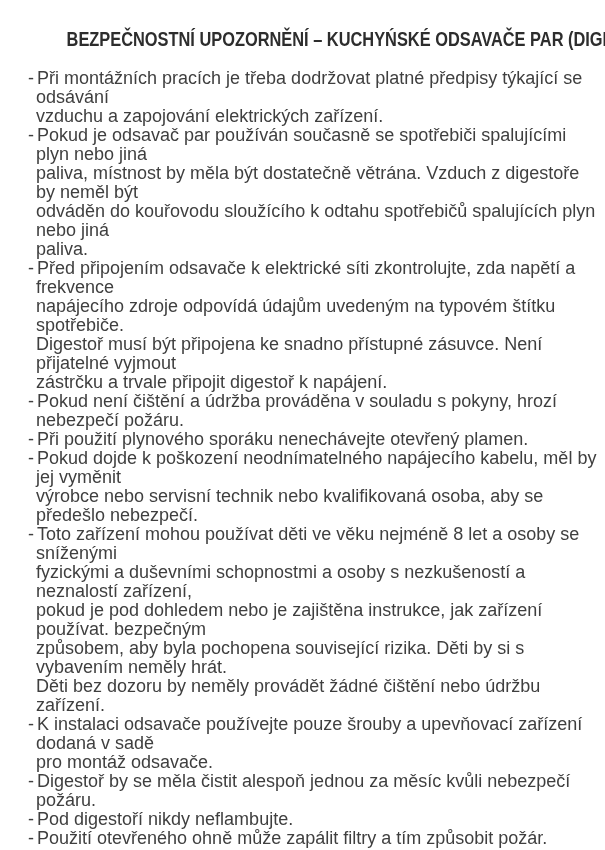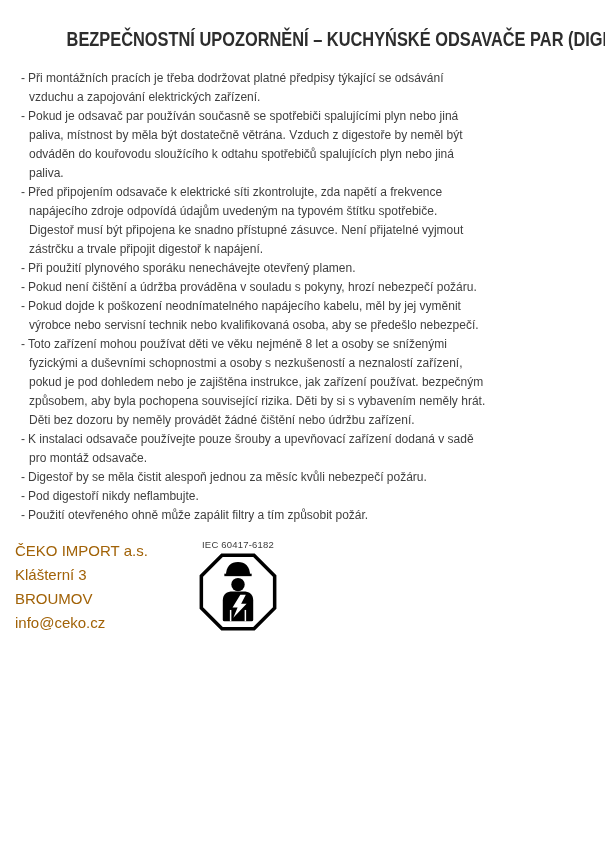--- a/index.html
+++ b/index.html
@@ -18,22 +18,22 @@
     text-align: center;
     font-size: 21px;
     font-weight: 700;
     color: #2d2d2d;
     white-space: nowrap;
     letter-spacing: 0px;
     transform: scaleX(0.78);
     transform-origin: 50% 0;
   }
   .warnings {
-    margin: 18px 8px 0 21px;
-    font-size: 12px;
+    margin: 18px 8px 0 28px;
+    font-size: 18px;
     line-height: 19px;
     color: #3f3f3f;
   }
   .w-item {
     padding-left: 8px;
     text-indent: -8px;
   }
   .w-marker { margin-right: 3px; }
   .w-text { white-space: pre-line; }
   .footer {
@@ -77,22 +77,22 @@
       <div class="w-item"><span class="w-marker">-</span><span class="w-text">Při montážních pracích je třeba dodržovat platné předpisy týkající se odsávání
 vzduchu a zapojování elektrických zařízení.</span></div>
       <div class="w-item"><span class="w-marker">-</span><span class="w-text">Pokud je odsavač par používán současně se spotřebiči spalujícími plyn nebo jiná
 paliva, místnost by měla být dostatečně větrána. Vzduch z digestoře by neměl být
 odváděn do kouřovodu sloužícího k odtahu spotřebičů spalujících plyn nebo jiná
 paliva.</span></div>
       <div class="w-item"><span class="w-marker">-</span><span class="w-text">Před připojením odsavače k elektrické síti zkontrolujte, zda napětí a frekvence
 napájecího zdroje odpovídá údajům uvedeným na typovém štítku spotřebiče.
 Digestoř musí být připojena ke snadno přístupné zásuvce. Není přijatelné vyjmout
 zástrčku a trvale připojit digestoř k napájení.</span></div>
+      <div class="w-item"><span class="w-marker">-</span><span class="w-text">Pokud není čištění a údržba prováděna v souladu s pokyny, hrozí nebezpečí požáru.</span></div>
       <div class="w-item"><span class="w-marker">-</span><span class="w-text">Při použití plynového sporáku nenechávejte otevřený plamen.</span></div>
-      <div class="w-item"><span class="w-marker">-</span><span class="w-text">Pokud není čištění a údržba prováděna v souladu s pokyny, hrozí nebezpečí požáru.</span></div>
       <div class="w-item"><span class="w-marker">-</span><span class="w-text">Pokud dojde k poškození neodnímatelného napájecího kabelu, měl by jej vyměnit
 výrobce nebo servisní technik nebo kvalifikovaná osoba, aby se předešlo nebezpečí.</span></div>
       <div class="w-item"><span class="w-marker">-</span><span class="w-text">Toto zařízení mohou používat děti ve věku nejméně 8 let a osoby se sníženými
 fyzickými a duševními schopnostmi a osoby s nezkušeností a neznalostí zařízení,
 pokud je pod dohledem nebo je zajištěna instrukce, jak zařízení používat. bezpečným
 způsobem, aby byla pochopena související rizika. Děti by si s vybavením neměly hrát.
 Děti bez dozoru by neměly provádět žádné čištění nebo údržbu zařízení.</span></div>
       <div class="w-item"><span class="w-marker">-</span><span class="w-text">K instalaci odsavače používejte pouze šrouby a upevňovací zařízení dodaná v sadě
 pro montáž odsavače.</span></div>
       <div class="w-item"><span class="w-marker">-</span><span class="w-text">Digestoř by se měla čistit alespoň jednou za měsíc kvůli nebezpečí požáru.</span></div>

